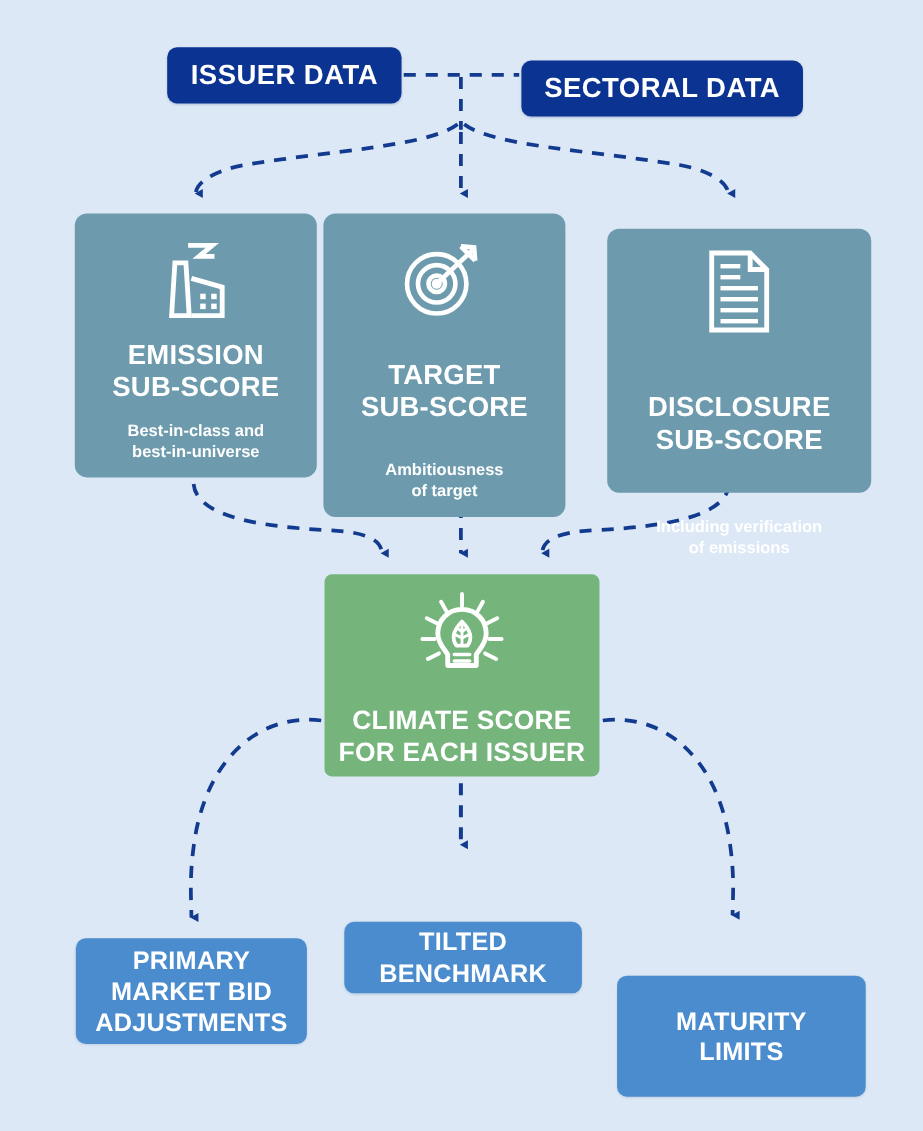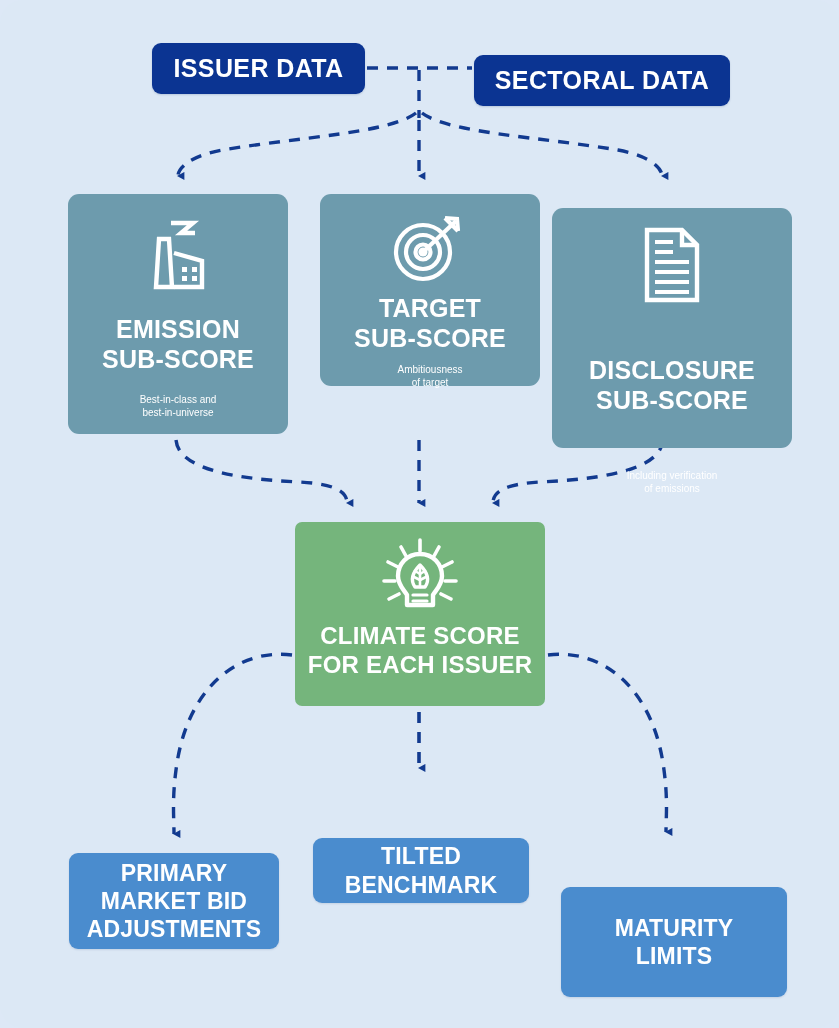--- a/index.html
+++ b/index.html
@@ -53,41 +53,41 @@
   #node-sectoral-data{ left: 474px; top: 55px;  width: 256px; height: 51px; }
 
   
   .card {
     background: #6d9bad;
     border-radius: 11px;
     padding: 18px 10px 14px 10px;
     justify-content: space-between;
   }
   #node-emission-subscore   { left: 68px;  top: 194px; width: 220px; height: 240px; }
-  #node-target-subscore     { left: 320px; top: 194px; width: 220px; height: 192px; }
+  #node-target-subscore     { left: 294px; top: 194px; width: 220px; height: 276px; }
   #node-disclosure-subscore { left: 552px; top: 208px; width: 240px; height: 240px; gap: 44px; }
 
   .card .icon-wrap {
     height: 86px;
     display: flex;
     align-items: center;
     justify-content: center;
     margin-bottom: 8px;
   }
   .card-title {
     font-size: 25px;
     font-weight: bold;
     line-height: 1.18;
     letter-spacing: 0.2px;
     white-space: pre-line;
   }
   .card-sub {
     margin-top: 11px;
-    font-size: 10px;
-    font-weight: normal;
+    font-size: 15px;
+    font-weight: bold;
     line-height: 1.28;
     white-space: pre-line;
   }
 
   
   #node-climate-score {
     left: 295px; top: 522px; width: 250px; height: 184px;
     background: #75b57c;
     border-radius: 7px;
     padding-top: 14px;
@@ -98,21 +98,21 @@
     display: flex;
     align-items: center;
     justify-content: center;
   }
   .climate-title {
     font-size: 24px;
     font-weight: bold;
     line-height: 1.2;
     letter-spacing: 0.2px;
     white-space: pre-line;
-    margin-top: 0;
+    margin-top: 20px;
   }
 
   
   .bluebox {
     background: #4a8cce;
     border-radius: 9px;
     font-size: 23px;
     font-weight: bold;
     line-height: 1.22;
     letter-spacing: 0.2px;

